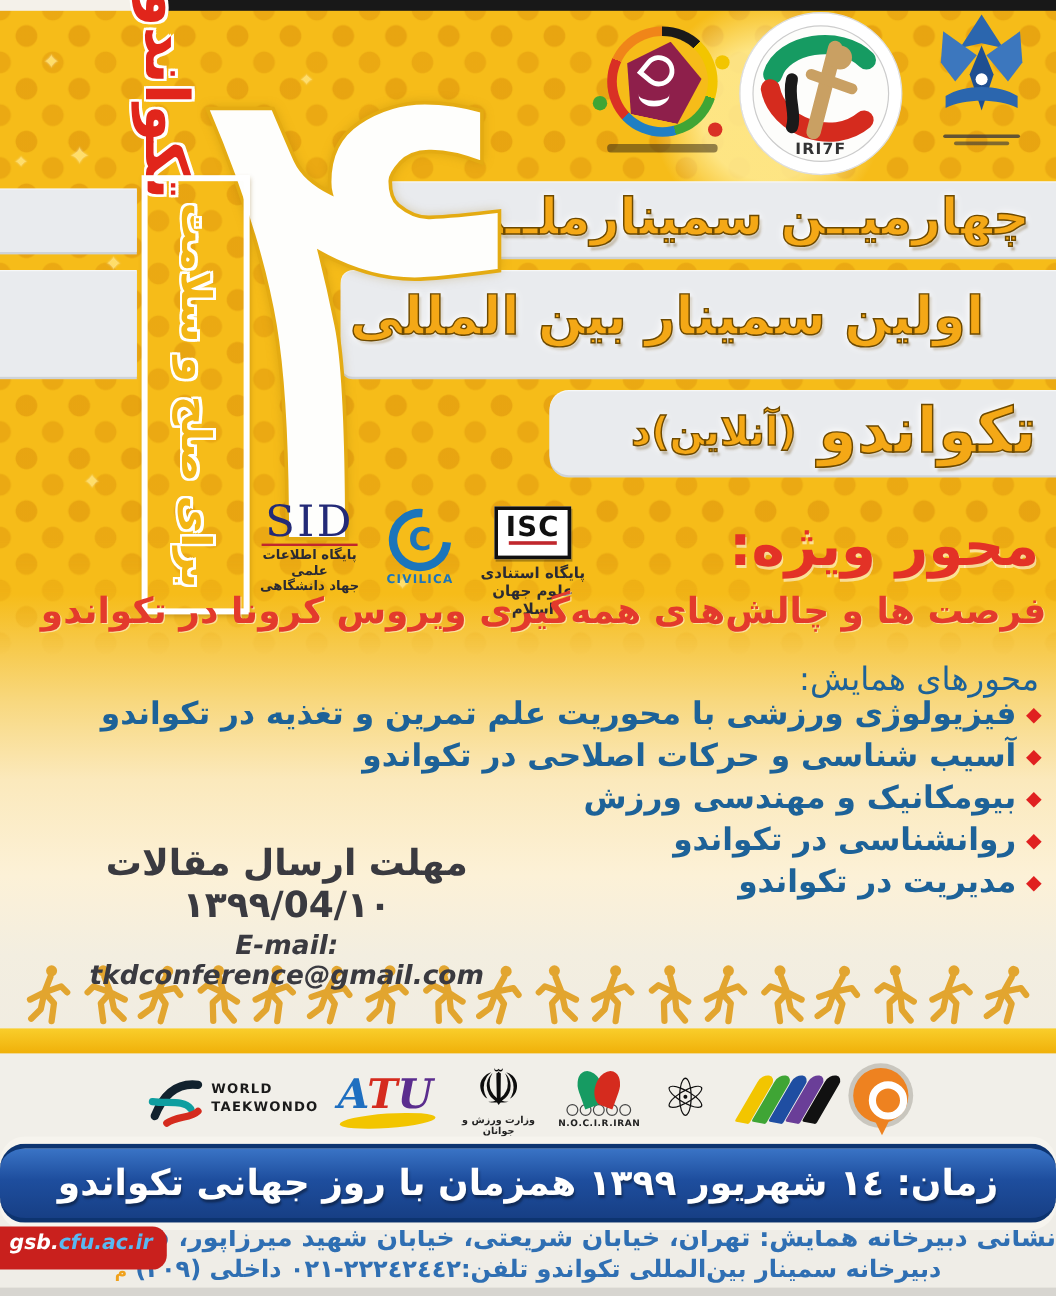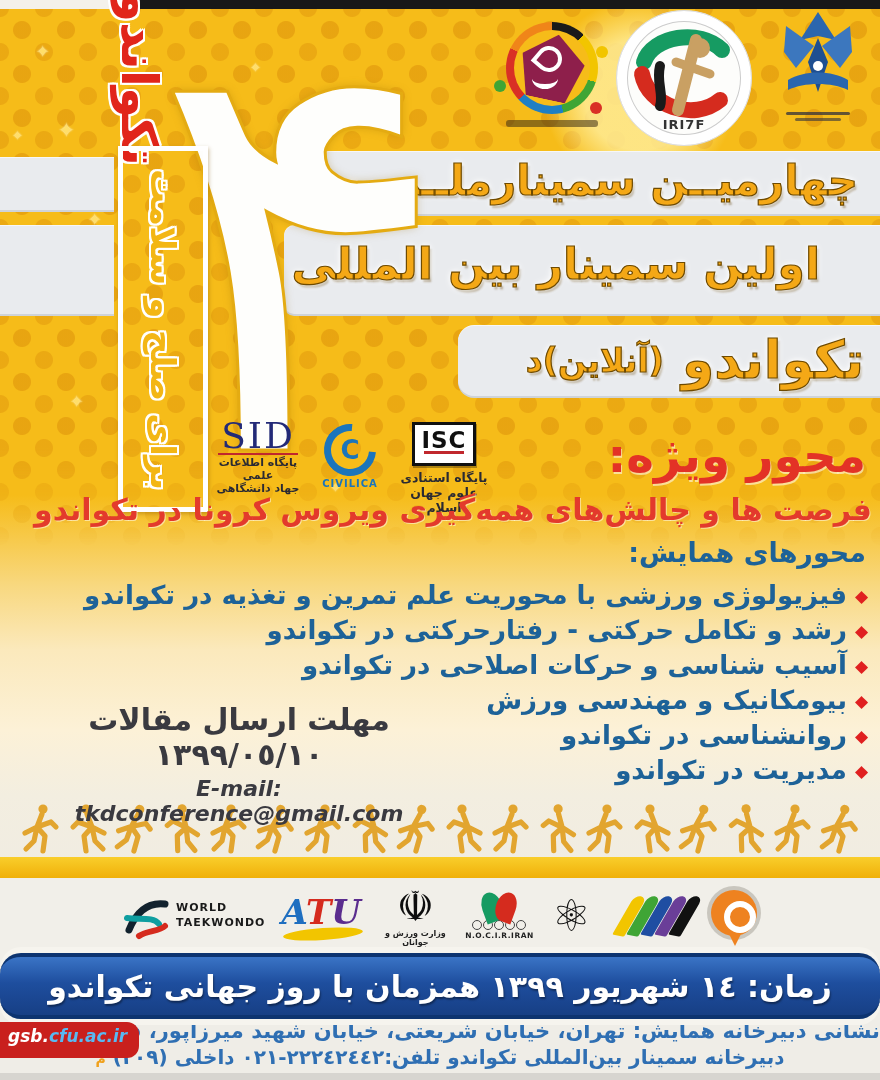--- a/index.html
+++ b/index.html
@@ -108,21 +108,21 @@
   .isc .rbar{width:40px; height:3px; background:#C0272D; margin:-4px auto 0;}
   .isc .cap{font-size:12.5px; font-weight:bold; color:#2A2A33; direction:rtl; line-height:1.2; margin-top:4px;}
 
   
   .special-h{position:absolute; right:14px; top:428px; direction:rtl; font-size:47px; font-weight:900; color:#E33226; z-index:4;
      text-shadow:1px 2px 0 rgba(255,255,255,.55);}
   .special-t{position:absolute; right:8px; top:492px; direction:rtl; font-size:30px; font-weight:900; color:#E33A2C; z-index:4; white-space:nowrap;
      text-shadow:1px 1px 0 rgba(255,255,255,.5);}
 
   
-  .axes-h{position:absolute; right:14px; top:537px; direction:rtl; font-size:27px; font-weight:700; color:#1D6298; z-index:4;text-align:right;}
+  .axes-h{position:absolute; right:14px; top:551px; direction:rtl; font-size:27px; font-weight:400; color:#1D6298; z-index:4;text-align:right;}
   .axes{position:absolute; right:12px; top:578px; direction:rtl; text-align:right; z-index:4;}
   .axis-item{font-size:26px; font-weight:900; color:#1D6298; line-height:34px; white-space:nowrap;}
   .axis-item .bullet{color:#E02020; font-size:17px; margin-left:8px; vertical-align:2px;}
 
   
   .deadline{position:absolute; left:34px; top:702px; width:410px; text-align:center; z-index:4;}
   .deadline .d1{direction:rtl; font-size:30px; font-weight:900; color:#3A3A40;}
   .deadline .d2{direction:ltr; font-size:22px; font-weight:bold; font-style:italic; color:#3A3A40; margin-top:4px;}
 
   
@@ -279,29 +279,28 @@
       <div>علوم جهان اسلام</div>
     </div>
   </div>
 
   <div class="special-h">محور ویژه:</div>
   <div class="special-t">فرصت ها و چالش‌های همه‌گیری ویروس کرونا در تکواندو</div>
 
   <div class="axes-h">محورهای همایش:</div>
   <div class="axes">
       <div class="axis-item"><span class="bullet">◆</span><span>فیزیولوژی ورزشی با محوریت علم تمرین و تغذیه در تکواندو</span></div>
-      <div class="axis-item"><span class="bullet">◆</span><span>رشد و تکامل حرکتی - رفتارحرکتی در تکواندو</span></div>
       <div class="axis-item"><span class="bullet">◆</span><span>آسیب شناسی و حرکات اصلاحی در تکواندو</span></div>
       <div class="axis-item"><span class="bullet">◆</span><span>بیومکانیک و مهندسی ورزش</span></div>
       <div class="axis-item"><span class="bullet">◆</span><span>روانشناسی در تکواندو</span></div>
       <div class="axis-item"><span class="bullet">◆</span><span>مدیریت در تکواندو</span></div>
     </div>
 
   <div class="deadline">
-    <div class="d1">مهلت ارسال مقالات ١٣٩٩/٠٥/١٠</div>
+    <div class="d1">مهلت ارسال مقالات ١٣٩٩/04/١٠</div>
     <div class="d2">E-mail: tkdconference@gmail.com</div>
   </div>
 
   <svg width="0" height="0" style="position:absolute">
     <defs>
       <g id="tkd-figure">
         <circle cx="21" cy="6" r="4.6" fill="#E2A52F"></circle>
         <path d="M20 11 L15 24 M15 24 L3 30 M15 24 L29 19 L34 24 M15 24 L12 38 L4 46 M15 24 L23 33 L21 48" stroke="#E2A52F" stroke-width="5.2" fill="none" stroke-linecap="round" stroke-linejoin="round"></path>
       </g>
     </defs>

